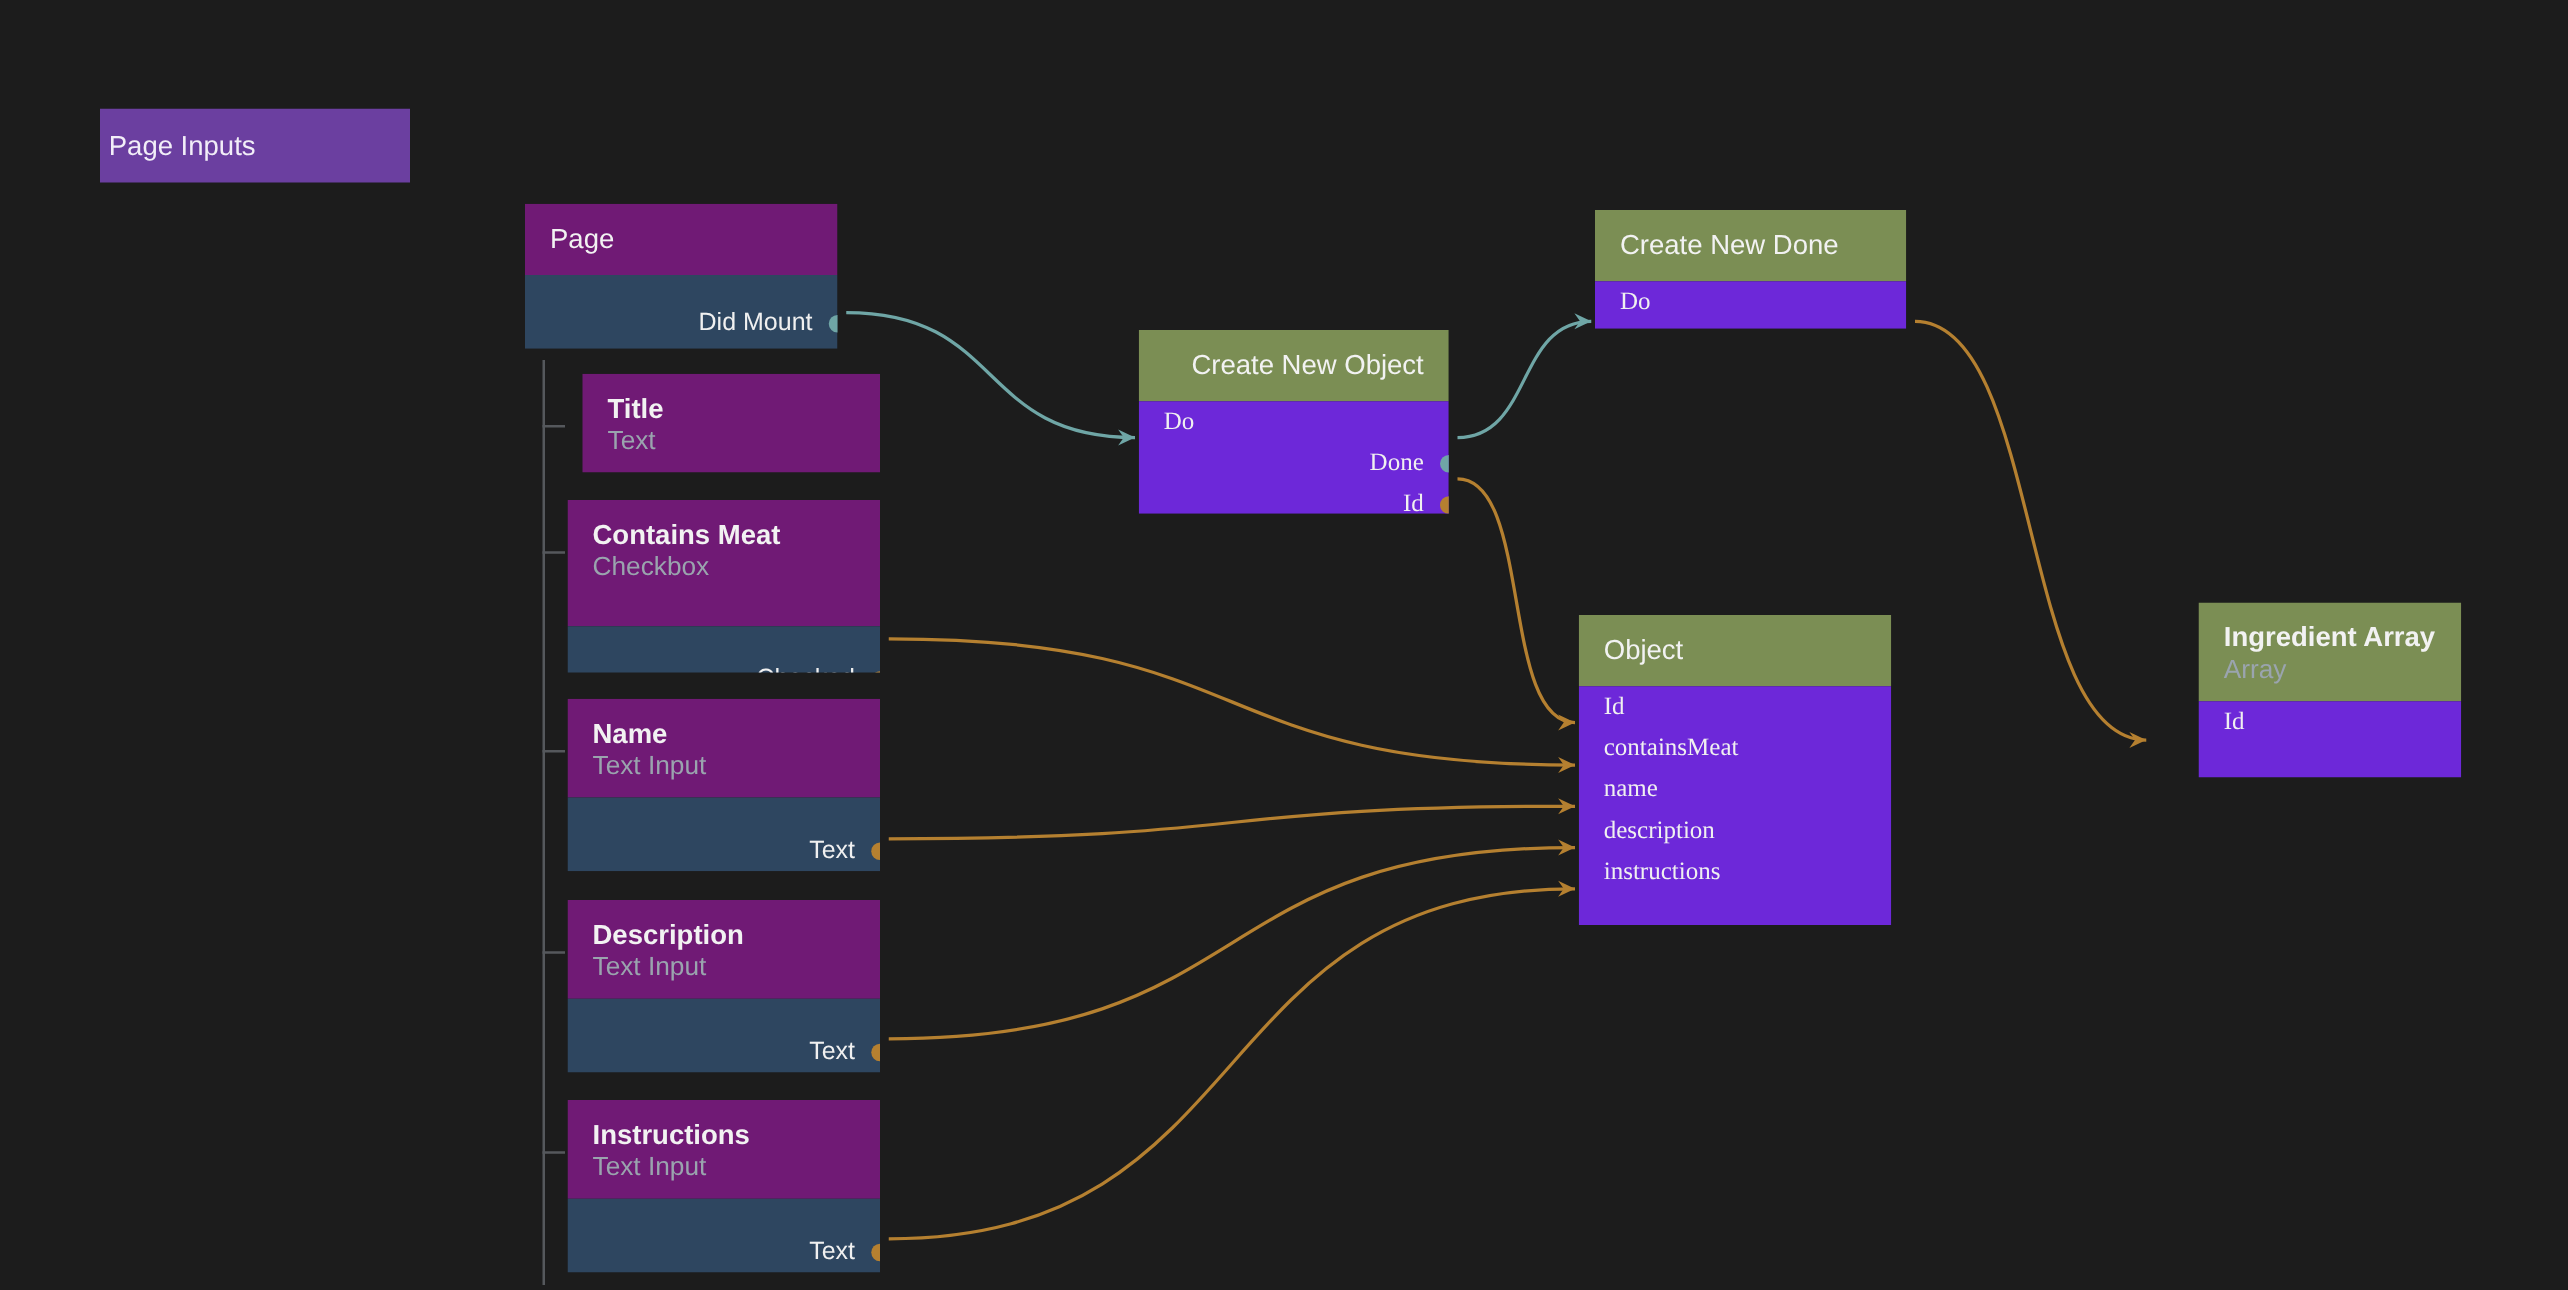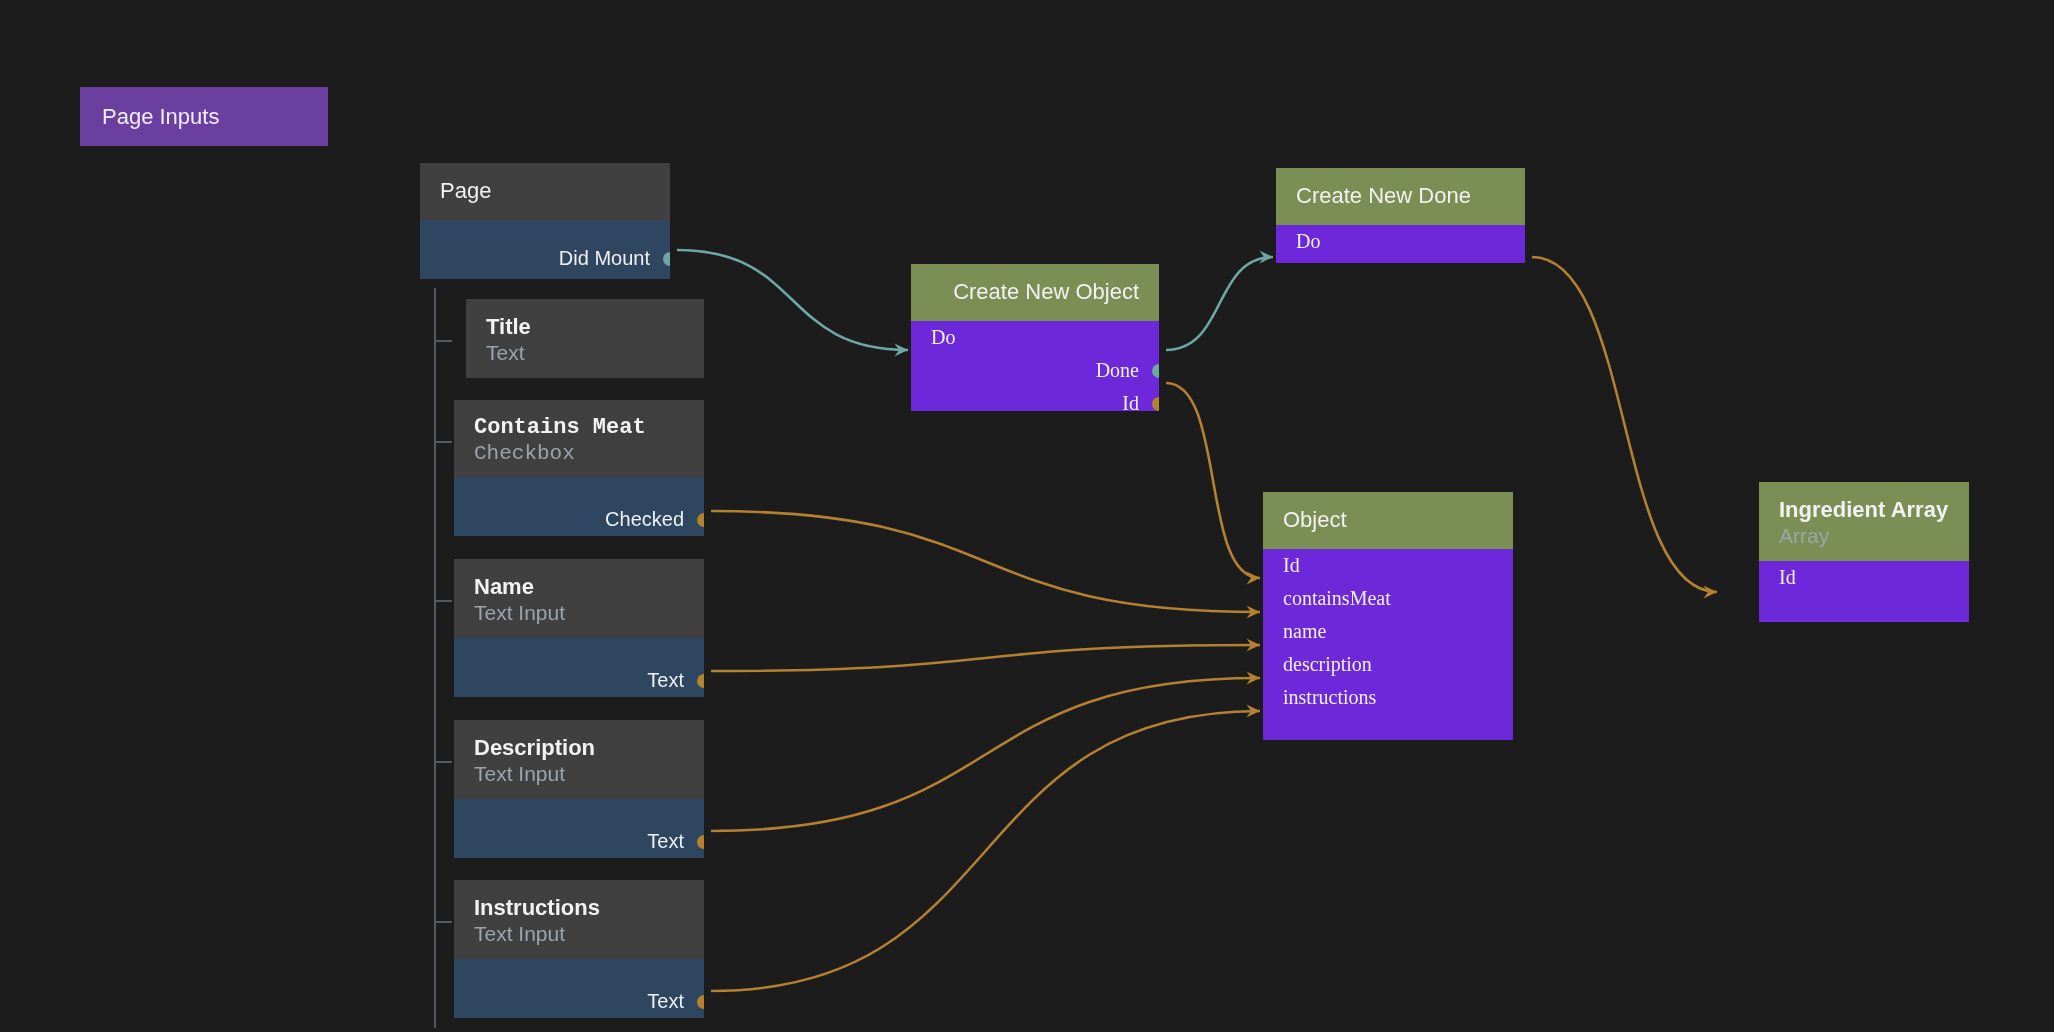--- a/index.html
+++ b/index.html
@@ -45,21 +45,21 @@
     color: #9aa4ae;
     font-size: 21px;
     line-height: 26px;
     white-space: nowrap;
   }
   .node-body {
     position: relative;
     box-sizing: border-box;
   }
   
-  .node.blue .node-header { background: #404040; }
+  .node.blue .node-header { background: #701a75; }
   .node.blue .node-body   { background: #2e4660; }
   
   .node.green .node-header { background: #7b8e54; }
   .node.green .node-body   { background: #6d28d9; font-family: Liberation Serif, serif; }
 
   .port-row {
     position: relative;
     height: 33px;
     line-height: 33px;
   }
@@ -83,21 +83,21 @@
   }
   .port-dot.flow { background: #6fa6a6; }
   .port-dot.data { background: #b58030; }
 
   .banner {
     position: absolute;
     box-sizing: border-box;
     background: #6b3fa0;
     display: flex;
     align-items: center;
-    padding-left: 22px;
+    padding-left: 7px;
   }
   .banner-label {
     color: #f2eef8;
     font-size: 22px;
   }
 
   .tree-line {
     position: absolute;
     background: #55585c;
   }
@@ -154,21 +154,21 @@
         </div>
       </div>
       <div class="node blue" style="left: 454px; top: 299px; width: 250px; height: 79px; padding-left: 12px;">
         <div class="node-header" style="height: 79px;">
           <div class="node-title bold">Title</div>
           <div class="node-subtitle">Text</div>
         </div>
         <div class="node-body" style="height: 0px;"></div>
       </div>
       <div class="node blue" style="left: 454px; top: 400px; width: 250px; height: 138px;">
-        <div class="node-header" style="height: 77px; font-family: Liberation Mono, monospace;">
+        <div class="node-header" style="height: 101px;">
           <div class="node-title bold">Contains Meat</div>
           <div class="node-subtitle">Checkbox</div>
         </div>
         <div class="node-body" style="height: 59px;">
           <div class="port-row" style="position: absolute; right: 0px; left: 0px; top: 26px;">
             <span class="port-label out">Checked</span>
             <span class="port-dot data"></span>
           </div>
         </div>
       </div>

